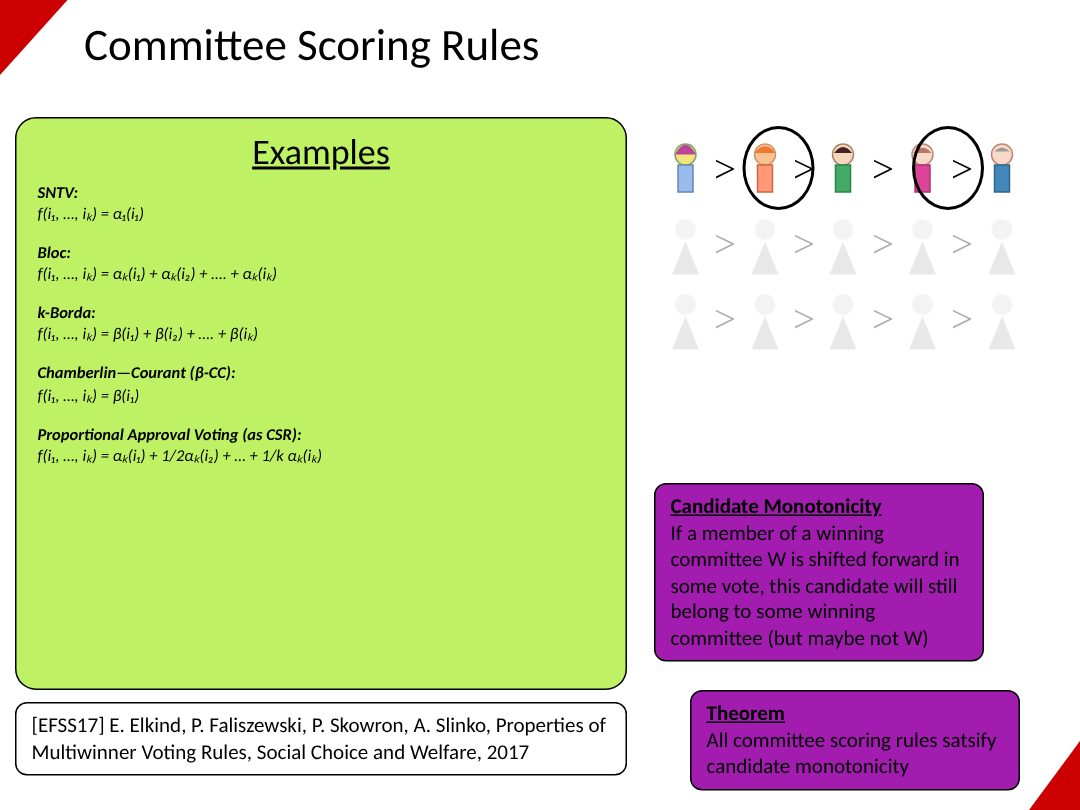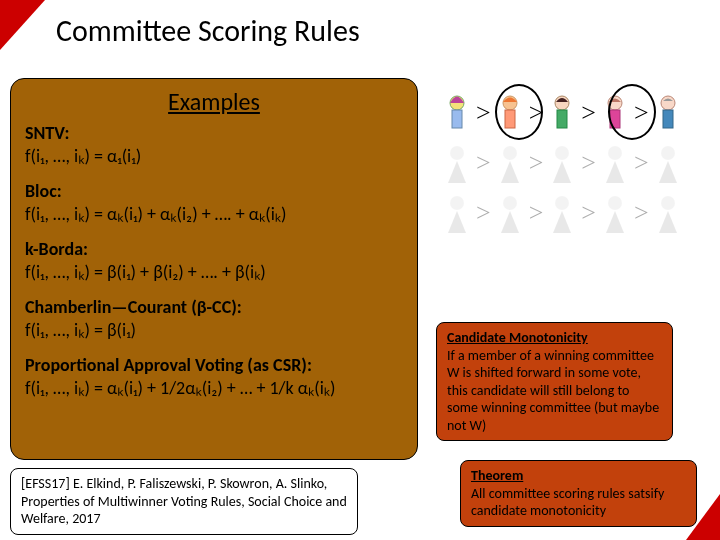--- a/index.html
+++ b/index.html
@@ -31,42 +31,43 @@
     font-weight: 400;
   }
   .examples-box {
     position: absolute;
     top: 78px;
     left: 10px;
     width: 408px;
     height: 382px;
     border: 1.5px solid #000;
     border-radius: 14px;
-    background: #a16207;
+    background: #bef264;
     padding: 8px 14px 10px 14px;
     box-sizing: border-box;
   }
   .examples-title {
     text-align: center;
     font-size: 24px;
     font-weight: 400;
     text-decoration: underline;
     margin-bottom: 6px;
   }
   .ex-item {
-    font-size: 18px;
+    font-size: 11px;
     line-height: 1.28;
     margin-bottom: 12px;
+    font-style: italic;
   }
   .ex-item b { font-weight: 700; }
   .ref-box {
     position: absolute;
     top: 468px;
     left: 10px;
-    width: 348px;
+    width: 408px;
     border: 1.5px solid #000;
     border-radius: 8px;
     background: #fff;
     font-size: 14px;
     line-height: 1.25;
     padding: 6px 10px;
     box-sizing: border-box;
   }
   .voters {
     position: absolute;
@@ -96,24 +97,24 @@
   .cand svg { width: 30px; height: 42px; }
   .highlight-circle {
     position: absolute;
     border: 2px solid #000;
     border-radius: 50%;
     background: transparent;
   }
   .info-box {
     position: absolute;
     left: 436px;
-    width: 237px;
+    width: 220px;
     border: 1.5px solid #000;
     border-radius: 8px;
-    background: #c2410c;
+    background: #a21caf;
     font-size: 14px;
     line-height: 1.25;
     padding: 6px 10px;
     box-sizing: border-box;
   }
   .info-box .hdr {
     font-weight: 700;
     text-decoration: underline;
   }
   .red-bottom-triangle {

